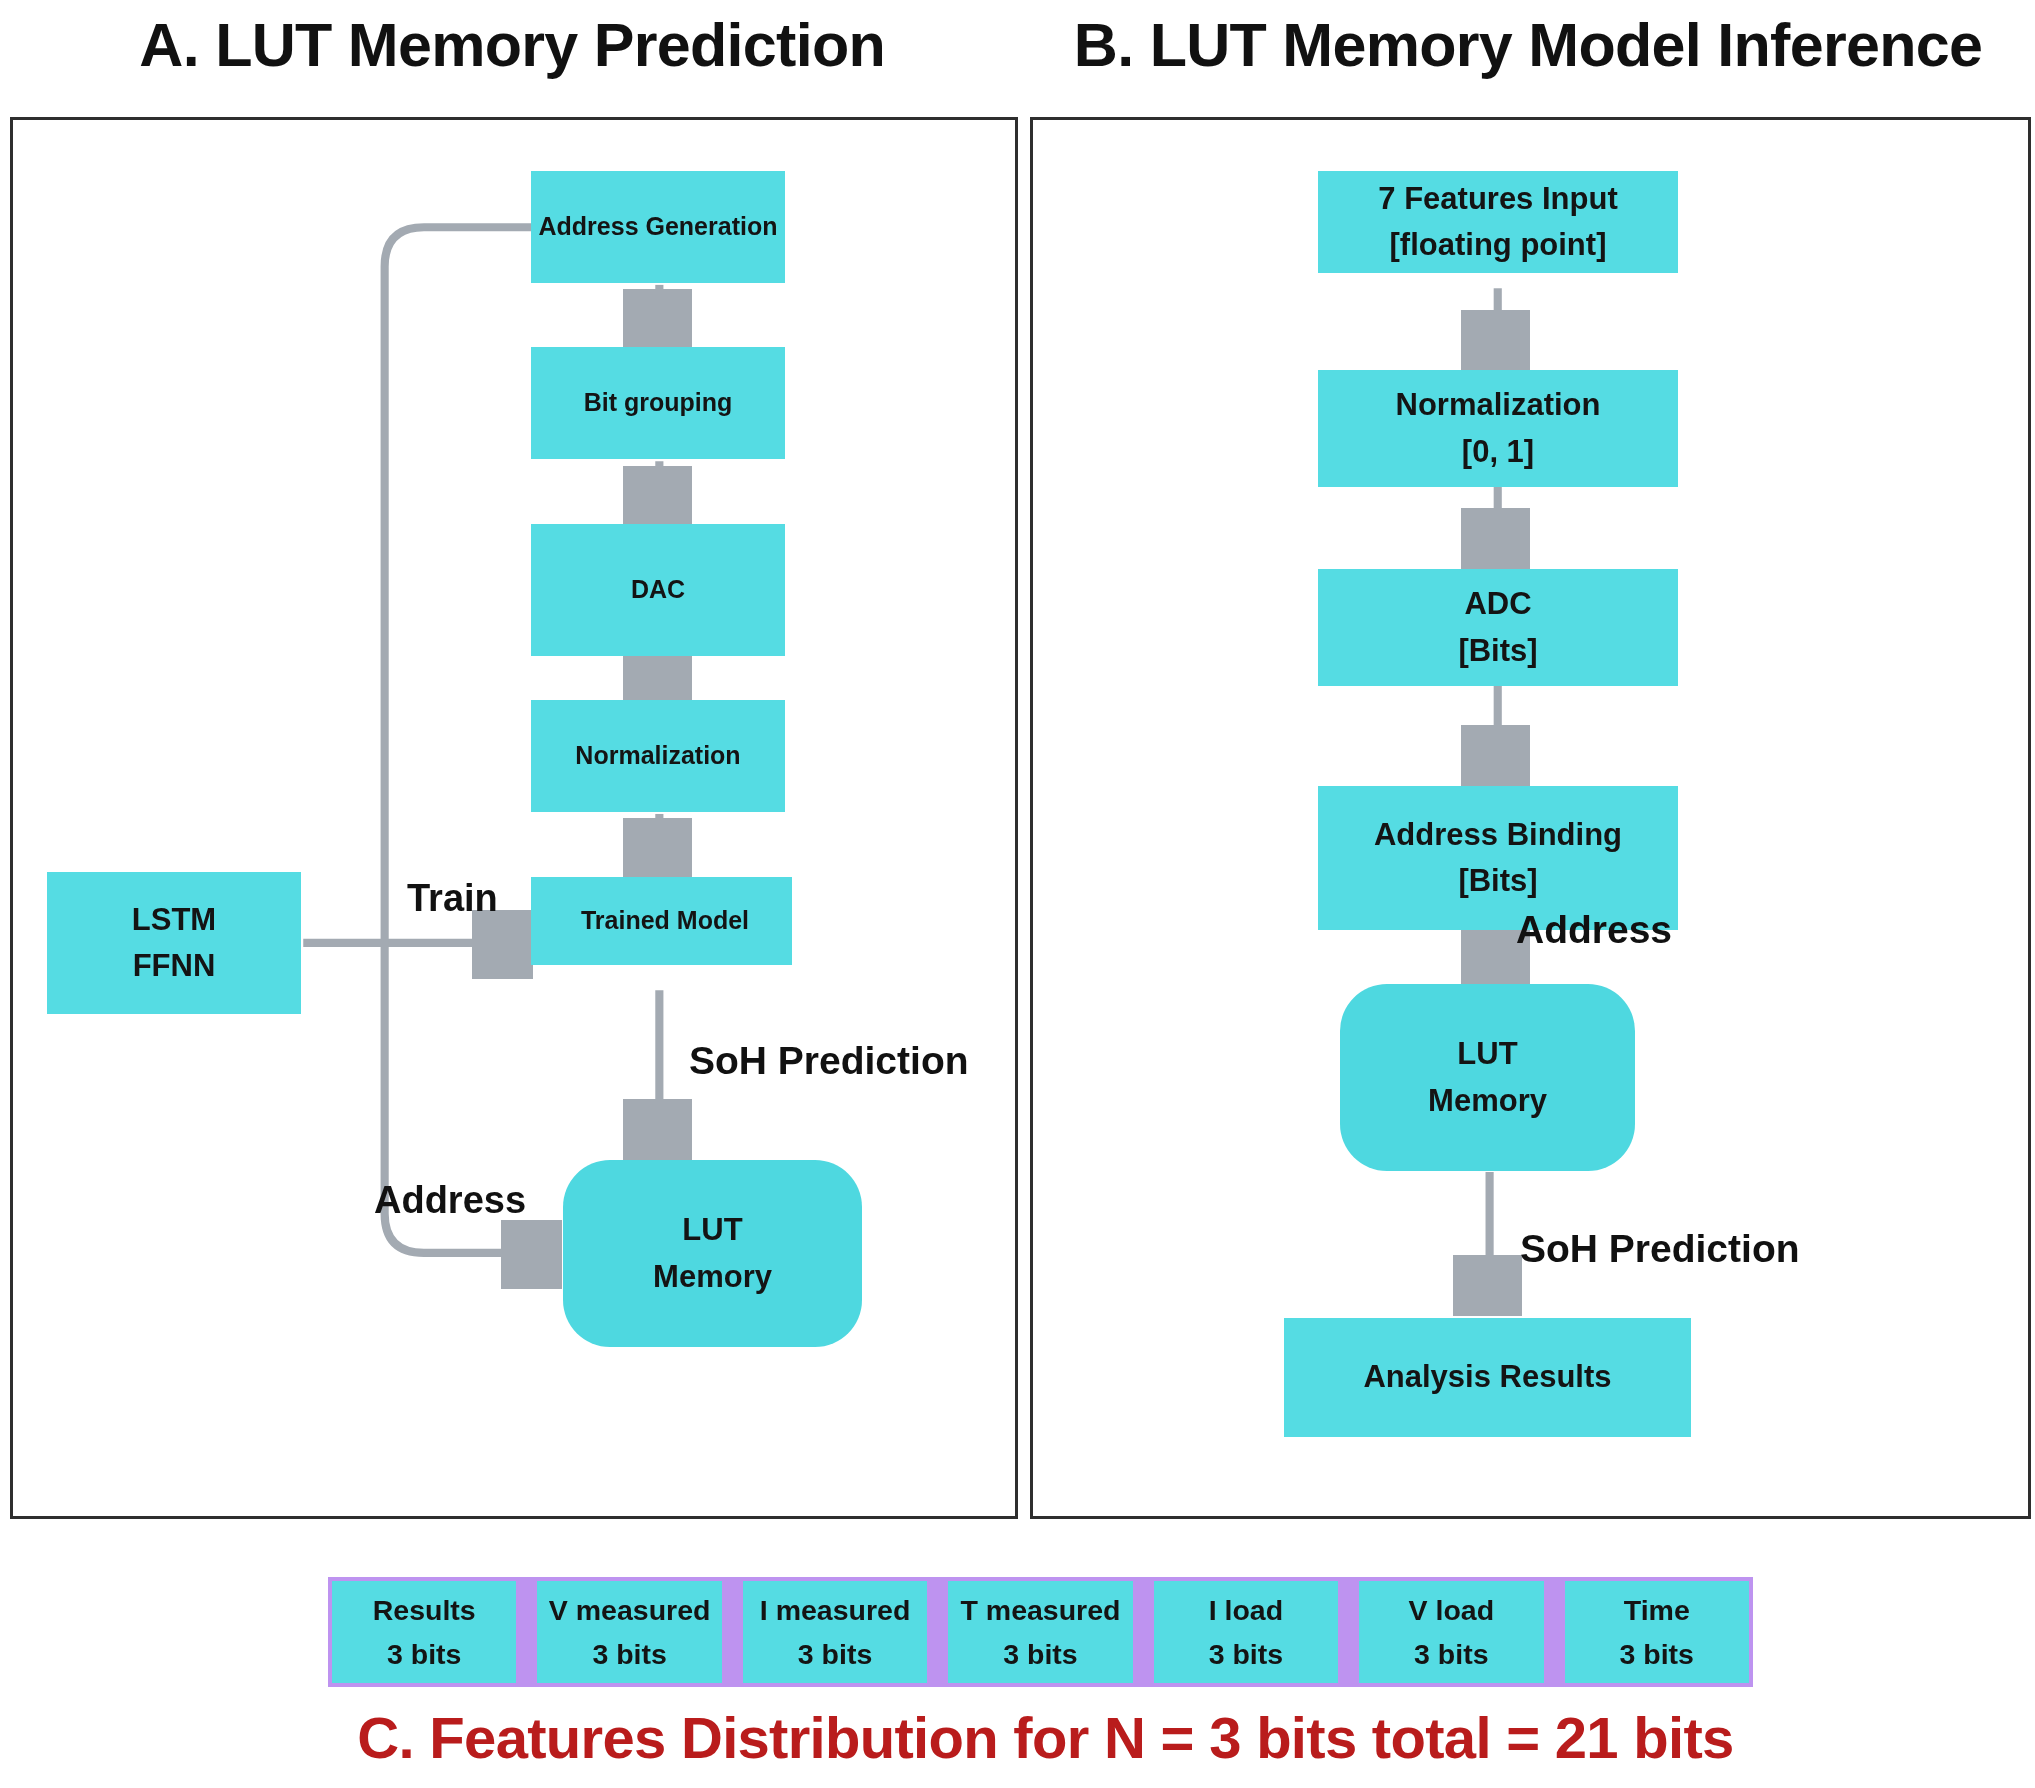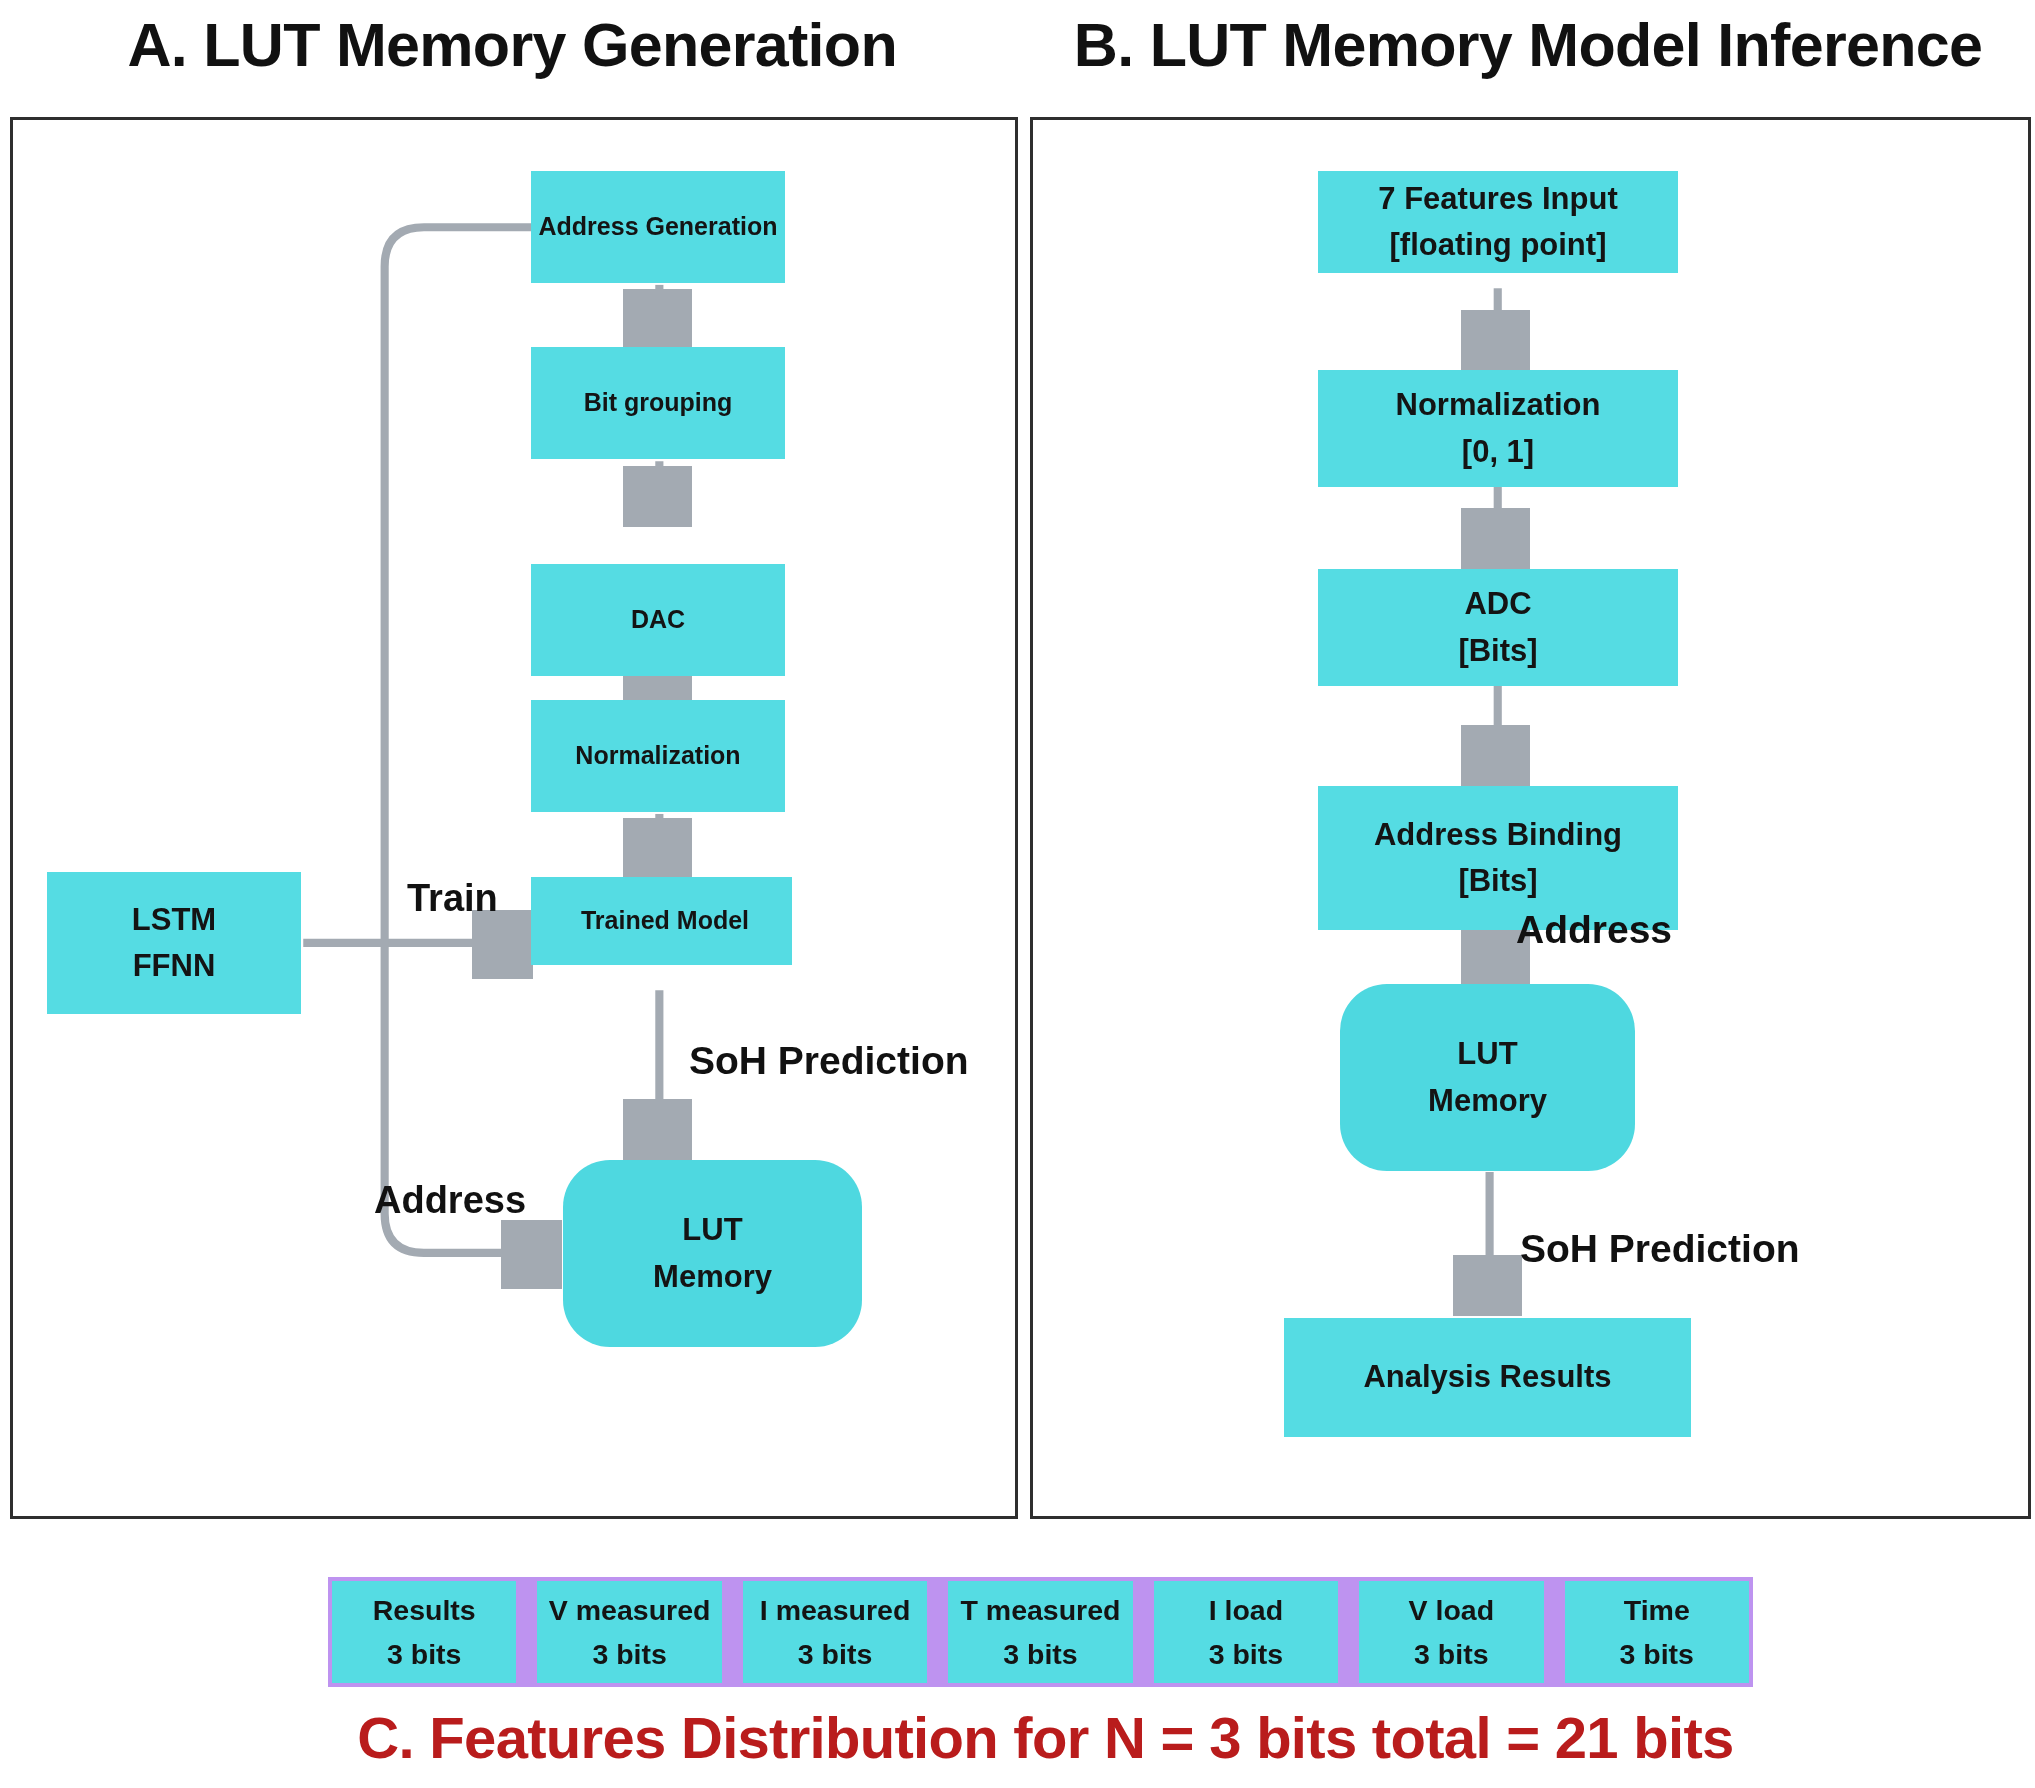--- a/index.html
+++ b/index.html
@@ -47,21 +47,21 @@
   .caption{
     position:absolute;left:204px;top:1704px;width:1683px;text-align:center;
     font-weight:700;font-size:58px;letter-spacing:-0.7px;color:#b91c1c;white-space:nowrap;
   }
 </style>
 </head>
 <body>
 
 <div class="canvas">
 
-  <div class="title" style="left:10.2px;top:9.5px;width:1004px;">A. LUT Memory Generation</div>
+  <div class="title" style="left:10.2px;top:9.5px;width:1004px;">A. LUT Memory Prediction</div>
   <div class="title" style="left:1031px;top:9.5px;width:994px;">B. LUT Memory Model Inference</div>
 
   <div class="panel" style="left:10.2px;top:117px;width:1002px;height:1396px;"></div>
   <div class="panel" style="left:1030px;top:117px;width:995px;height:1396px;"></div>
 
   <svg class="wires" viewBox="0 0 3000 2636">
     <defs>
       <marker id="arr" markerWidth="7.5" markerHeight="8.5" refX="5.8" refY="4" orient="auto" markerUnits="strokeWidth">
         <path class="head" d="M1 1 L6 4 L1 7" fill="none" stroke-width="1.5" stroke-linecap="round" stroke-linejoin="round"></path>
       </marker>
@@ -77,21 +77,21 @@
 
     <path d="M2208 425 L2208 526" marker-end="url(#arr)"></path>
     <path d="M2208 718 L2208 818" marker-end="url(#arr)"></path>
     <path d="M2208 1011 L2208 1138" marker-end="url(#arr)"></path>
     <path d="M2208 1334 L2208 1430" marker-end="url(#arr)"></path>
     <path d="M2196 1728 L2196 1920" marker-end="url(#arr)"></path>
   </svg>
 
   <div class="box fs37" style="left:531px;top:171px;width:254px;height:112px;">Address Generation</div>
   <div class="box fs37" style="left:531px;top:347px;width:254px;height:112px;">Bit grouping</div>
-  <div class="box fs37" style="left:531px;top:524px;width:254px;height:112px;margin-top:40px;">DAC</div>
+  <div class="box fs37" style="left:531px;top:524px;width:254px;height:132px;">DAC</div>
   <div class="box fs37" style="left:531px;top:700px;width:254px;height:112px;">Normalization</div>
   <div class="box fs37" style="left:531px;top:877px;width:254px;height:88px;padding-left:7px;">Trained Model</div>
   <div class="box fs46" style="left:47px;top:872px;width:254px;height:142px;">LSTM
 FFNN</div>
   <div class="box memory fs46" style="left:563px;top:1160px;width:299px;height:187px;">LUT
 Memory</div>
 
   <div class="edge-label" style="left:407px;top:877px;font-size:38px;">Train</div>
   <div class="edge-label" style="left:689px;top:1039px;font-size:39px;">SoH Prediction</div>
   <div class="edge-label" style="left:374px;top:1179px;font-size:38px;">Address</div>

